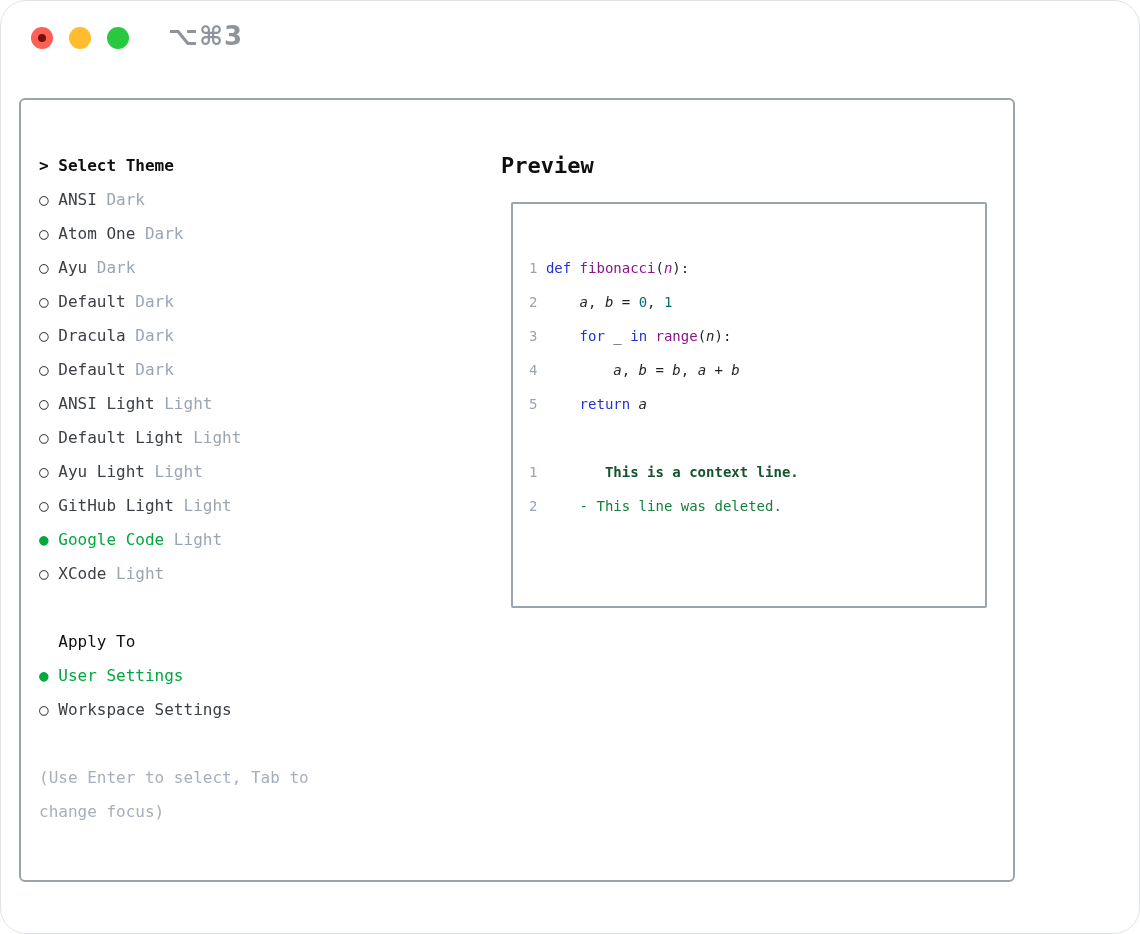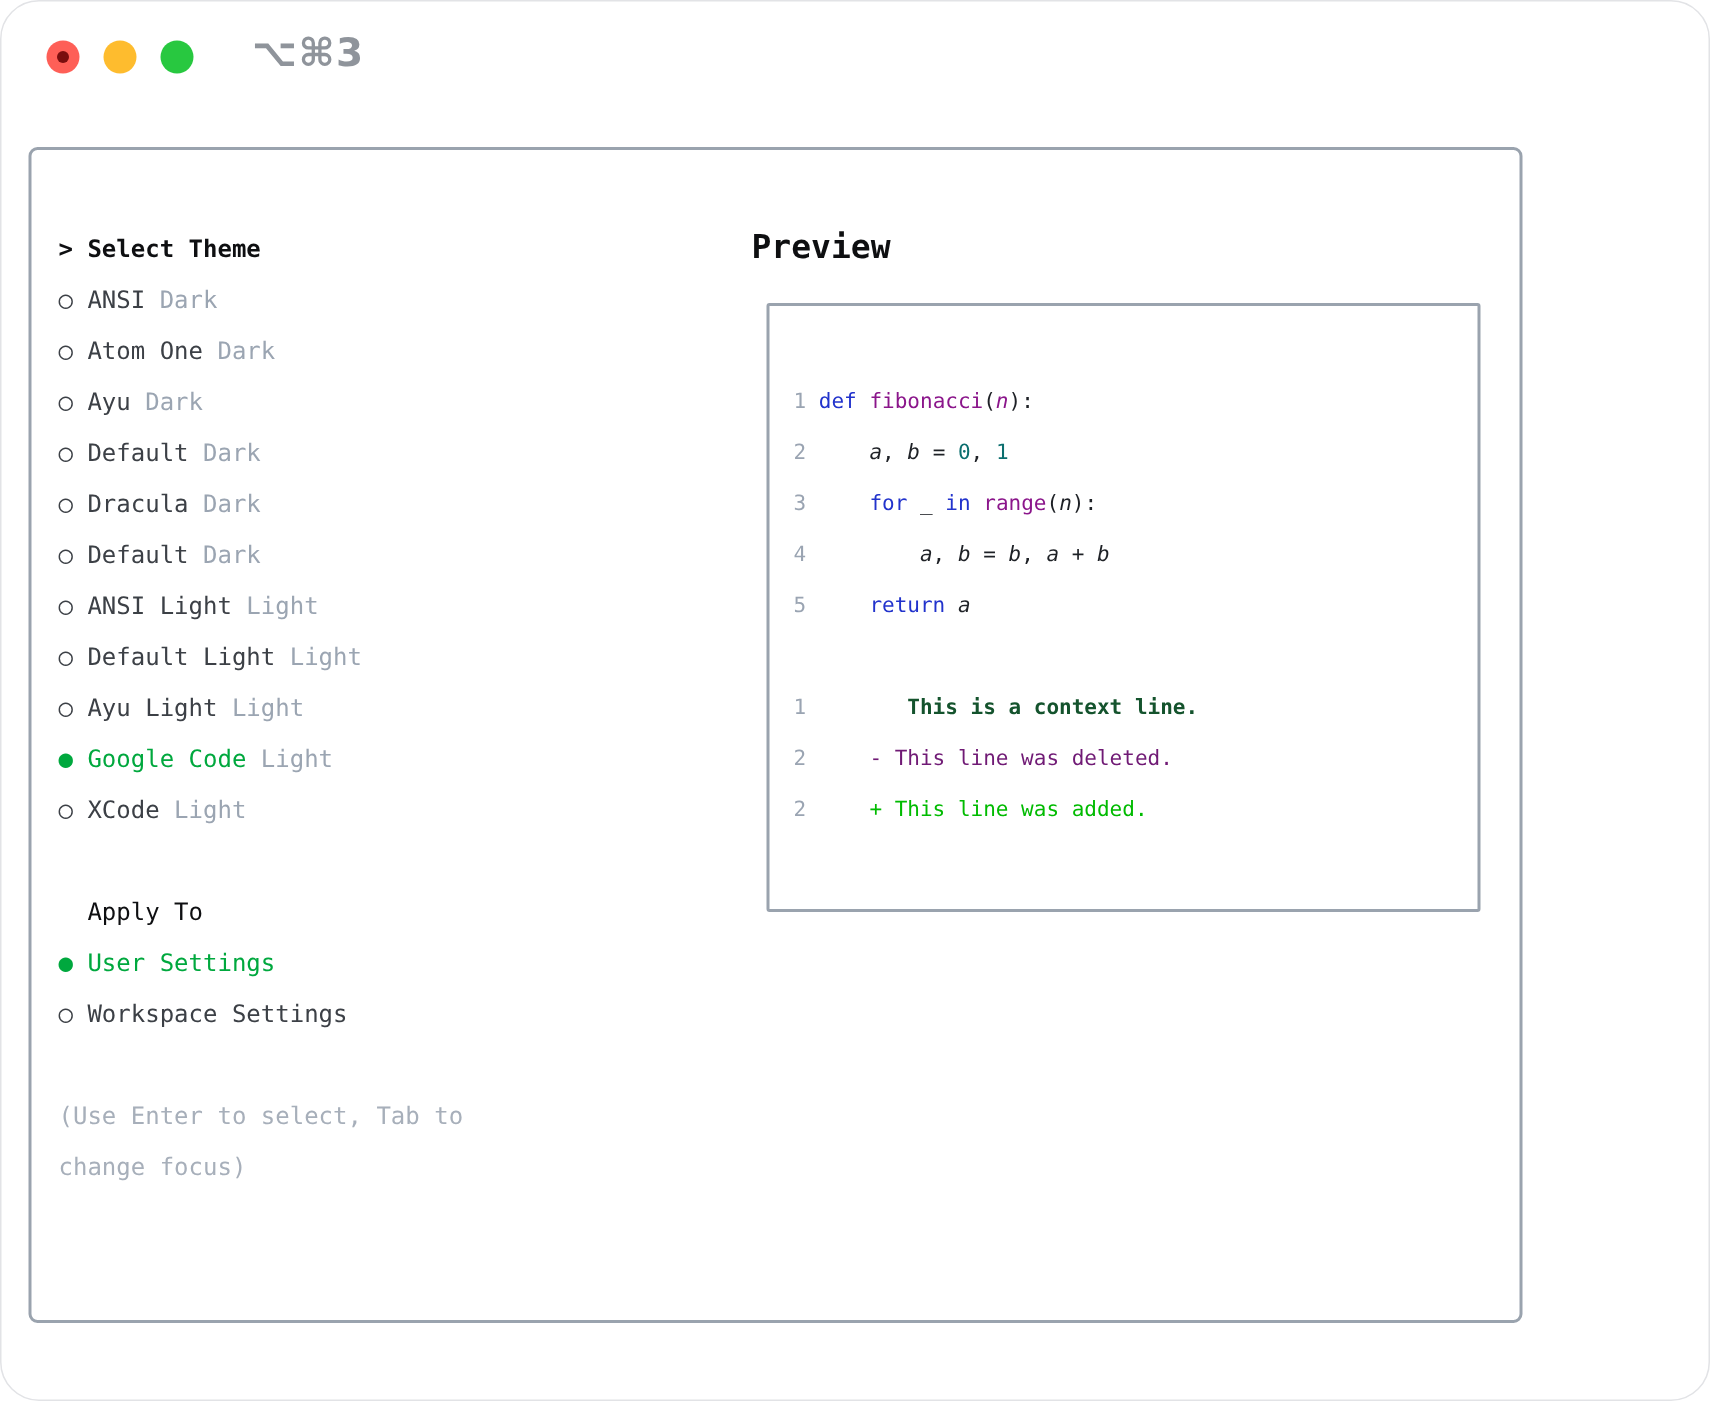--- a/index.html
+++ b/index.html
@@ -35,21 +35,21 @@
   .preview-label{position:absolute;left:480px;top:49px;height:34px;line-height:34px;font-size:22px;font-weight:bold;color:#0e0f11;}
   .preview-box{position:absolute;left:490px;top:102px;width:476px;height:406px;border:2px solid #9aa3ae;border-radius:2px;box-sizing:border-box;background:#fff;}
   #code-block{padding:47px 0 0 16px;font-size:14px;}
   .cl{height:34px;line-height:34px;white-space:pre;}
   .s-num{color:#9aa4b2;}
   .s-pl{color:#1e2126;}
   .s-kw{color:#2233cc;}
   .s-fn{color:#8b168b;}
   .s-lit{color:#0b6e6e;}
   .s-ctx{color:#14532d;font-weight:bold;}
-  .s-del{color:#701a75;margin-top:36px;}
+  .s-del{color:#15803d;margin-top:36px;}
   .s-add{color:#00bb00;}
   .it{font-style:italic;}
 </style>
 </head>
 <body>
 
 <div class="window">
   <div class="lights">
     <button class="light red"></button>
     <button class="light yellow"></button>
@@ -62,20 +62,21 @@
         <div class="row hdr"><span class="mk cursor">&gt;</span><span class="hlabel">Select Theme</span></div>
         <div class="row item"><span class="mk">○</span><span class="iname">ANSI</span><span class="suffix"> Dark</span></div>
         <div class="row item"><span class="mk">○</span><span class="iname">Atom One</span><span class="suffix"> Dark</span></div>
         <div class="row item"><span class="mk">○</span><span class="iname">Ayu</span><span class="suffix"> Dark</span></div>
         <div class="row item"><span class="mk">○</span><span class="iname">Default</span><span class="suffix"> Dark</span></div>
         <div class="row item"><span class="mk">○</span><span class="iname">Dracula</span><span class="suffix"> Dark</span></div>
         <div class="row item"><span class="mk">○</span><span class="iname">Default</span><span class="suffix"> Dark</span></div>
         <div class="row item"><span class="mk">○</span><span class="iname">ANSI Light</span><span class="suffix"> Light</span></div>
         <div class="row item"><span class="mk">○</span><span class="iname">Default Light</span><span class="suffix"> Light</span></div>
         <div class="row item"><span class="mk">○</span><span class="iname">Ayu Light</span><span class="suffix"> Light</span></div>
+        <div class="row item"><span class="mk">○</span><span class="iname">GitHub Light</span><span class="suffix"> Light</span></div>
         <div class="row item sel"><span class="mk">●</span><span class="iname">Google Code</span><span class="suffix"> Light</span></div>
         <div class="row item"><span class="mk">○</span><span class="iname">XCode</span><span class="suffix"> Light</span></div>
         <div class="row"></div>
         <div class="row"><span class="mk"></span><span class="ahdr">Apply To</span></div>
         <div class="row item sel"><span class="mk">●</span><span class="iname">User Settings</span></div>
         <div class="row item"><span class="mk">○</span><span class="iname">Workspace Settings</span></div>
         <div class="row"></div>
         <div class="row help">(Use Enter to select, Tab to</div>
         <div class="row help">change focus)</div>
       </div>
@@ -83,17 +84,16 @@
     <div class="preview-box">
       <div id="code-block">
           <div class="cl"><span class="s-num">1</span><span class="s-pl"> </span><span class="s-kw">def</span><span class="s-pl"> </span><span class="s-fn">fibonacci</span><span class="s-pl">(</span><span class="s-fn it">n</span><span class="s-pl">):</span></div>
           <div class="cl"><span class="s-num">2</span><span class="s-pl">     </span><span class="s-pl it">a</span><span class="s-pl">, </span><span class="s-pl it">b</span><span class="s-pl"> = </span><span class="s-lit">0</span><span class="s-pl">, </span><span class="s-lit">1</span></div>
           <div class="cl"><span class="s-num">3</span><span class="s-pl">     </span><span class="s-kw">for</span><span class="s-pl"> </span><span class="s-pl">_</span><span class="s-pl"> </span><span class="s-kw">in</span><span class="s-pl"> </span><span class="s-fn">range</span><span class="s-pl">(</span><span class="s-pl it">n</span><span class="s-pl">):</span></div>
           <div class="cl"><span class="s-num">4</span><span class="s-pl">         </span><span class="s-pl it">a</span><span class="s-pl">, </span><span class="s-pl it">b</span><span class="s-pl"> = </span><span class="s-pl it">b</span><span class="s-pl">, </span><span class="s-pl it">a</span><span class="s-pl"> + </span><span class="s-pl it">b</span></div>
           <div class="cl"><span class="s-num">5</span><span class="s-pl">     </span><span class="s-kw">return</span><span class="s-pl"> </span><span class="s-pl it">a</span></div>
           <div class="cl"><span class="s-num"></span></div>
           <div class="cl"><span class="s-num">1</span><span class="s-pl">        </span><span class="s-ctx">This is a context line.</span></div>
           <div class="cl"><span class="s-num">2</span><span class="s-pl">     </span><span class="s-del">- This line was deleted.</span></div>
-          <div class="cl"><span class="s-num">2</span><span class="s-pl">     </span><span class="s-add">+ This line was added.</span></div>
         </div>
     </div>
   </div>
 </div>
 
 </body></html>

